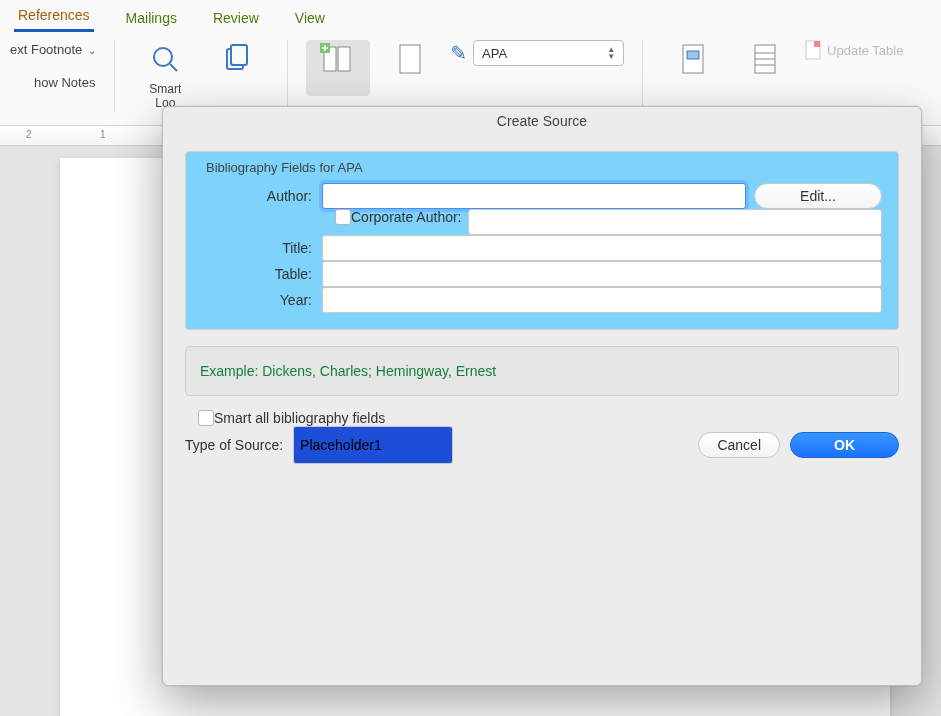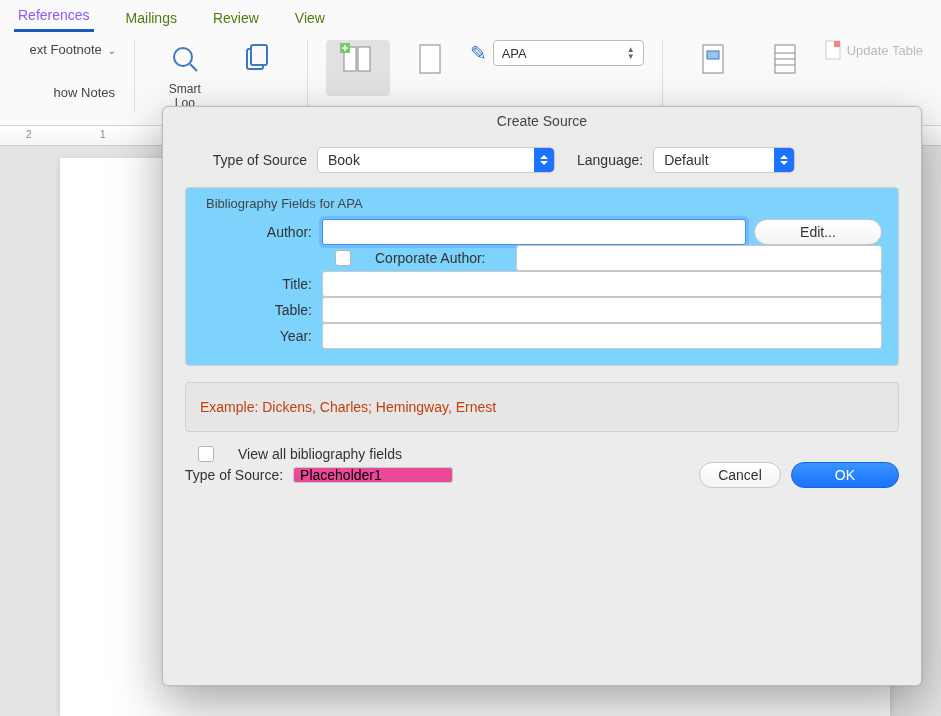--- a/index.html
+++ b/index.html
@@ -26,35 +26,34 @@
       height: 32px;
       background: #fafafa;
     }
     .ribbon-tab {
       font-size: 14px;
       color: #4d7c0f;
       padding: 4px 4px 6px;
       cursor: default;
     }
     .ribbon-tab.active {
-      color: #8b5cf6;
+      color: #a16207;
       border-bottom: 3px solid #185abd;
       font-weight: 500;
     }
 
     .ribbon-bar {
       height: 94px;
       background: #fafafa;
       border-bottom: 1px solid #d6d6d6;
       display: flex;
       align-items: flex-start;
       padding: 8px 10px 0;
       gap: 10px;
       position: relative;
-      justify-content: flex-end;
     }
     .ribbon-group {
       display: flex;
       align-items: flex-start;
       gap: 8px;
       padding: 0 8px;
       height: 78px;
     }
     .rib-sep {
       width: 1px;
@@ -246,39 +245,38 @@
       border: 1px solid #c7c7c7;
       border-radius: 13px;
       background: linear-gradient(#fff,#f4f4f4);
       font-size: 14px;
       color: #333;
       cursor: default;
     }
 
     .chk-row {
       display: flex;
-      align-items: center;
-      gap: 24px;
+      gap: 0;
       padding-left: 13px;
     }
     .mac-checkbox {
       width: 16px; height: 16px;
       border: 1px solid #b6b6b6;
       border-radius: 3px;
       background: #fff;
     }
 
     .example-box {
       margin-top: 16px;
       border: 1px solid #d0d0d0;
       border-radius: 4px;
       background: #e6e6e6;
       padding: 16px 14px;
       font-size: 14px;
-      color: #c2410c;
+      color: #15803d;
     }
 
     .bottom-row {
       display: flex;
       align-items: center;
     }
     .bottom-row .left {
       display: flex;
       align-items: center;
       gap: 10px;
@@ -286,46 +284,47 @@
     .bottom-row .right {
       margin-left: auto;
       display: flex;
       gap: 10px;
     }
     .mac-btn.primary {
       background: linear-gradient(#3895ff,#1a72ff);
       border: 1px solid #1565d8;
       color: #fff;
       padding: 0 43px;
+      font-weight: bold;
     }
     .tagname-input {
       width: 160px;
-      height: 16px;
+      height: 38px;
       border: 1px solid #c8c8c8;
       border-radius: 3px;
-      background: #ec4899;
+      background: #1d4ed8;
       padding: 0 6px;
       font-size: 14px;
     }
     .chev { font-size: 10px; color: #666; margin-left: 2px; }
   </style>
 </head>
 <body>
 
 <div class="ribbon-tabs">
   <div class="ribbon-tab active">References</div>
   <div class="ribbon-tab">Mailings</div>
   <div class="ribbon-tab">Review</div>
   <div class="ribbon-tab">View</div>
 </div>
 
 <div class="ribbon-bar">
   <div class="ribbon-group" style="flex-direction:column; gap:6px; align-items:flex-start; padding-left:0;">
     <div class="rib-menu-item"><span>ext Footnote</span> <span class="chev">⌄</span></div>
-    <div class="rib-menu-item" style="margin-top:18px;padding-left:24px;">how Notes</div>
+    <div class="rib-menu-item" style="margin-top:8px;padding-left:24px;">how Notes</div>
   </div>
   <div class="rib-sep"></div>
 
   <div class="ribbon-group">
     <div class="rib-btn">
       <div class="icon-box">
         <svg width="32" height="32" viewBox="0 0 32 32">
             <circle cx="14" cy="14" r="9" fill="none" stroke="#3b78c4" stroke-width="2"></circle>
             <line x1="21" y1="21" x2="28" y2="28" stroke="#3b78c4" stroke-width="2"></line>
           </svg>
@@ -418,32 +417,20 @@
 </div>
 
 <div class="doc-area">
   <div class="page"></div>
 </div>
 
 <div class="dialog">
   <div class="dialog-title">Create Source</div>
   <div class="dialog-body">
 
-    <div class="row">
-      <span class="lbl" style="width:122px;">Type of Source</span>
-      <div class="mac-select" style="width:238px;">
-        <span>Book</span>
-        <span class="caret"></span>
-      </div>
-      <span class="lbl" style="margin-left:12px;">Language:</span>
-      <div class="mac-select" style="width:142px;">
-        <span>Default</span>
-        <span class="caret"></span>
-      </div>
-    </div>
 
     <div class="fieldset">
       <div class="fieldset-legend">Bibliography Fields for APA</div>
 
       <div class="field-row author">
         <span class="lbl">Author:</span>
         <div class="val">
           <input class="text focused" style="flex: 1 1 0%;" value="">
           <button class="mac-btn" style="width:128px;">Edit...</button>
         </div>
@@ -472,21 +459,21 @@
       <div class="field-row">
         <span class="lbl">Year:</span>
         <div class="val"><input class="text" value="" style=""></div>
       </div>
     </div>
 
     <div class="example-box">Example: Dickens, Charles; Hemingway, Ernest</div>
 
     <div class="chk-row" style="margin-top:14px;">
       <span class="mac-checkbox"></span>
-      <span>View all bibliography fields</span>
+      <span>Smart all bibliography fields</span>
     </div>
 
     <div class="bottom-row">
       <div class="left">
         <span class="lbl">Type of Source:</span>
         <input class="tagname-input" value="Placeholder1" style="">
       </div>
       <div class="right">
         <button class="mac-btn">Cancel</button>
         <button class="mac-btn primary">OK</button>

